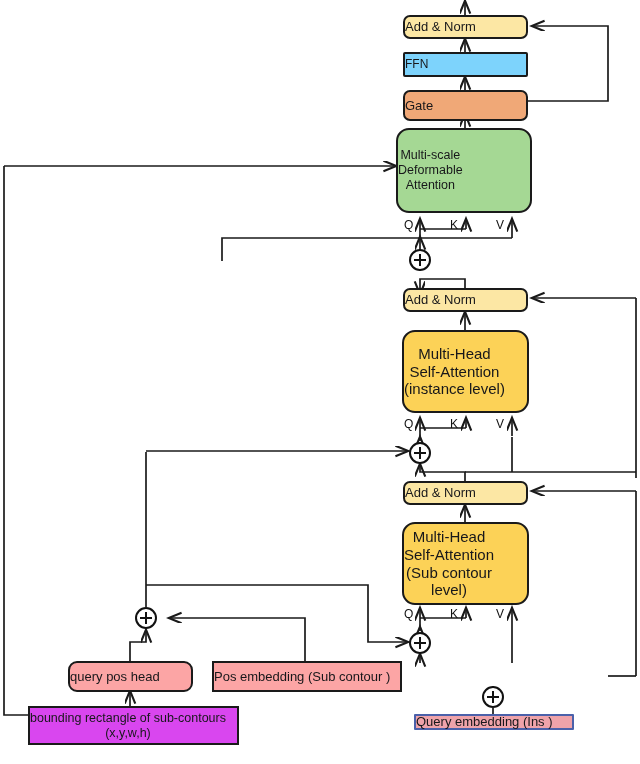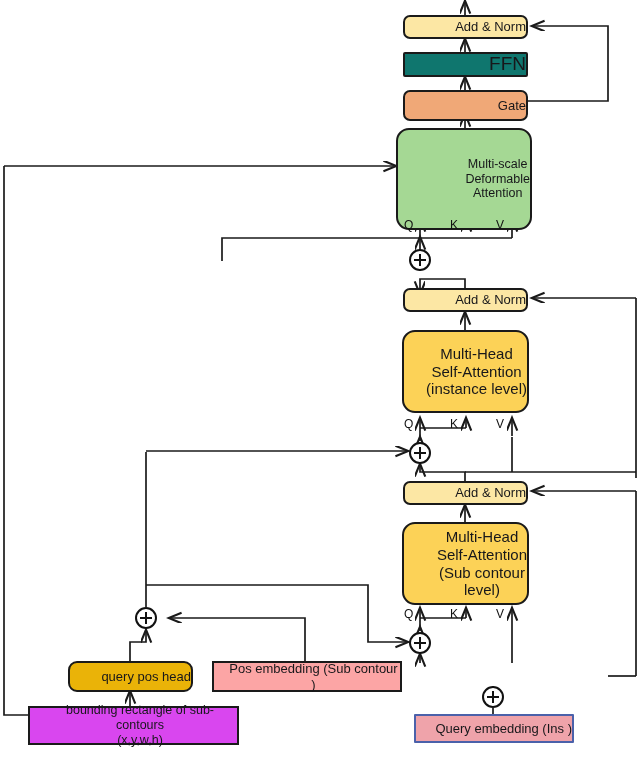--- a/index.html
+++ b/index.html
@@ -22,37 +22,36 @@
     top: 0;
     width: 640px;
     height: 764px;
     pointer-events: none;
   }
   .node {
     position: absolute;
     box-sizing: border-box;
     display: flex;
     align-items: center;
-    justify-content: flex-end;
+    justify-content: flex-start;
     text-align: center;
     color: #17171a;
     line-height: 1.18;
     border: 2px solid #1a1a1a;
     z-index: 3;
-    padding-left: 13px;
   }
   .lbl-addnorm {
     background: #fce7a4;
     border-radius: 7px;
     font-size: 13px;
   }
   .lbl-ffn {
-    background: #0f766e;
+    background: #7dd3fc;
     border-radius: 2px;
-    font-size: 19px;
+    font-size: 12px;
   }
   .lbl-gate {
     background: #f0a877;
     border-radius: 7px;
     font-size: 13px;
   }
   .lbl-deform {
     background: #a5d894;
     border-radius: 13px;
     font-size: 12.5px;
@@ -66,21 +65,21 @@
     background: #bfbfbf;
     border-radius: 0;
     font-size: 12.5px;
   }
   .lbl-gray-emb {
     background: #fca5a5;
     border-radius: 0;
     font-size: 13px;
   }
   .lbl-blue-head {
-    background: #eab308;
+    background: #fca5a5;
     border-radius: 9px;
     font-size: 13px;
   }
   .lbl-slate {
     background: #d946ef;
     border-radius: 0;
     font-size: 12.5px;
   }
   .lbl-pink {
     background: #efa3aa;
@@ -228,21 +227,21 @@
   </div>
 
   <div class="node lbl-ffn" style="left:403px; top:52px; width:125px; height:25px;">
     <span>FFN</span>
   </div>
 
   <div class="node lbl-gate" style="left:403px; top:90px; width:125px; height:31px;">
     <span>Gate</span>
   </div>
 
-  <div class="node lbl-deform" style="left:396px; top:128px; width:136px; height:102px; white-space:pre-line;">
+  <div class="node lbl-deform" style="left:396px; top:128px; width:136px; height:85px; white-space:pre-line;">
     <span>Multi-scale
 Deformable
 Attention</span>
   </div>
 
 
   <div class="node lbl-addnorm" style="left:403px; top:288px; width:125px; height:24px;">
     <span>Add &amp; Norm</span>
   </div>
 
@@ -270,21 +269,21 @@
   <div class="node lbl-slate" style="left:28px; top:706px; width:211px; height:39px; white-space:pre-line;">
     <span>bounding rectangle of sub-contours
 (x,y,w,h)</span>
   </div>
 
   <div class="node lbl-gray-emb" style="left:212px; top:661px; width:190px; height:31px;">
     <span>Pos embedding  (Sub contour )</span>
   </div>
 
 
-  <div class="node lbl-pink" style="left:414px; top:714px; width:160px; height:29px;">
+  <div class="node lbl-pink" style="left:414px; top:714px; width:160px; height:16px;">
     <span>Query embedding  (Ins )</span>
   </div>
 
   <div class="plus" style="left:409px; top:249px;"></div>
   <div class="plus" style="left:409px; top:442px;"></div>
   <div class="plus" style="left:409px; top:632px;"></div>
   <div class="plus" style="left:135px; top:607px;"></div>
   <div class="plus" style="left:482px; top:686px;"></div>
 
   <span class="port" style="left:404px; top:218px;">Q</span>

